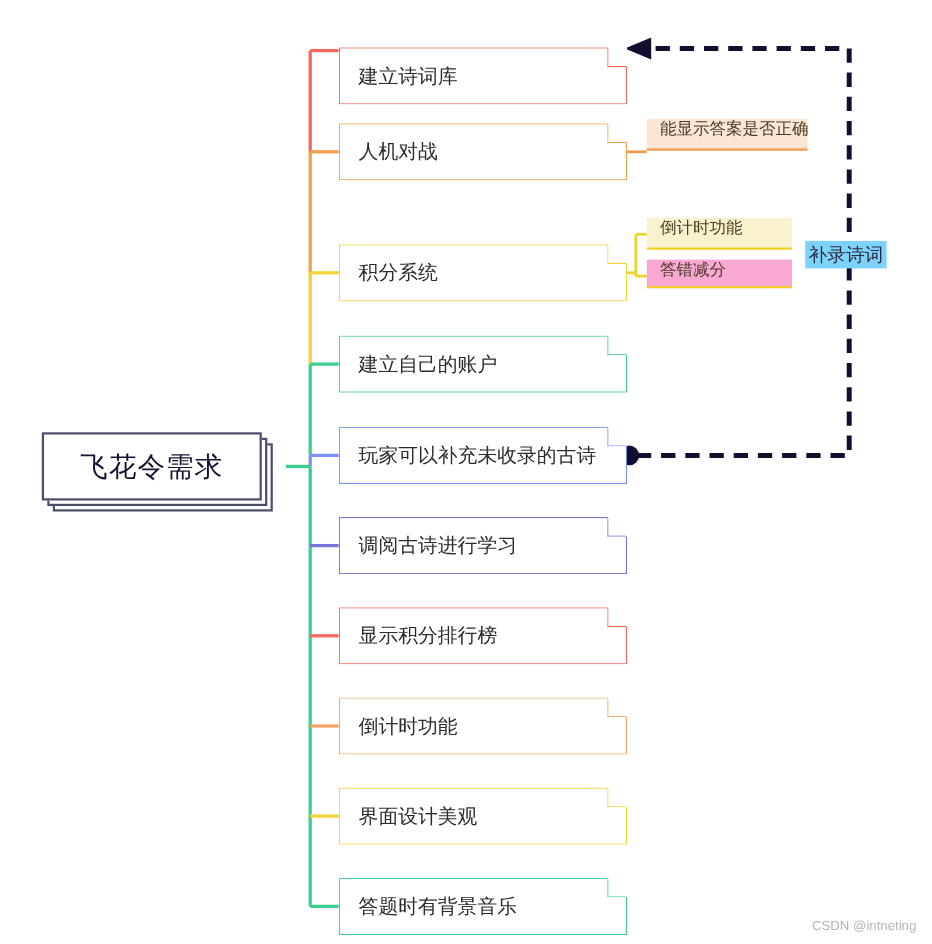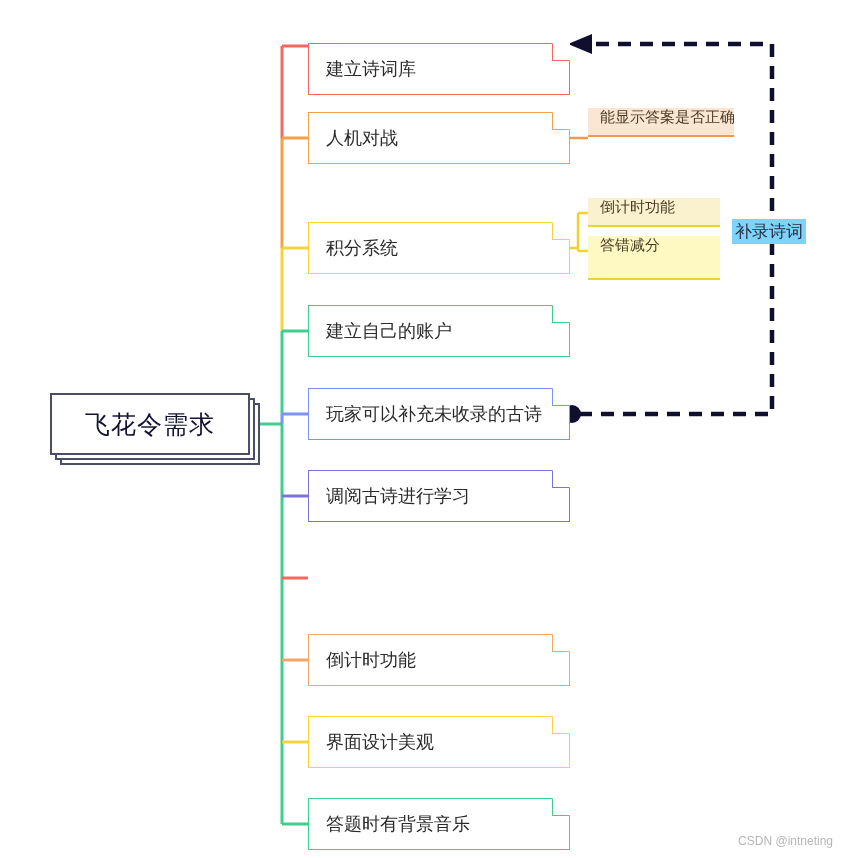--- a/index.html
+++ b/index.html
@@ -22,21 +22,21 @@
     left: 0;
     top: 0;
     width: 847px;
     height: 858px;
     pointer-events: none;
   }
 
   
   .root-node {
     position: absolute;
-    left: 50px;
+    left: 38px;
     top: 393px;
     width: 210px;
     height: 72px;
   }
   .root-layer {
     position: absolute;
     background: #ffffff;
     border: 2px solid #4a4d68;
     box-sizing: border-box;
   }
@@ -207,20 +207,25 @@
     <div class="note-fold"></div>
     <span class="note-text">玩家可以补充未收录的古诗</span>
   </div>
 
   <div class="note" style="left:308px; top:470px; width:262px; height:52px; color:#7b74d8;align-items:center;">
     <div class="note-body"></div>
     <div class="note-fold"></div>
     <span class="note-text">调阅古诗进行学习</span>
   </div>
 
+  <div class="note" style="left:308px; top:552px; width:262px; height:52px; color:#f4685f;">
+    <div class="note-body"></div>
+    <div class="note-fold"></div>
+    <span class="note-text">显示积分排行榜</span>
+  </div>
 
   <div class="note" style="left:308px; top:634px; width:262px; height:52px; color:#f3a566;">
     <div class="note-body"></div>
     <div class="note-fold"></div>
     <span class="note-text">倒计时功能</span>
   </div>
 
   <div class="note" style="left:308px; top:716px; width:262px; height:52px; color:#f4d33c;">
     <div class="note-body"></div>
     <div class="note-fold"></div>
@@ -234,21 +239,21 @@
   </div>
 
   <div class="leaf" style="left:588px; top:108px; width:146px; height:29px; background:#fbe6d4; color:#ef9a4e;">
     <span class="leaf-text">能显示答案是否正确</span>
   </div>
 
   <div class="leaf" style="left:588px; top:198px; width:132px; height:29px; background:#faf2cf; color:#f0d22c;">
     <span class="leaf-text">倒计时功能</span>
   </div>
 
-  <div class="leaf" style="left:588px; top:236px; width:132px; height:44px; background:#fef9c3; color:#f0d22c;">
+  <div class="leaf" style="left:588px; top:236px; width:132px; height:26px; background:#f9a8d4; color:#f0d22c;">
     <span class="leaf-text">答错减分</span>
   </div>
 
   <div class="rel-label" style="left:732px; top:219px;">补录诗词</div>
 
   <div class="watermark">CSDN @intneting</div>
 
 </div>
 
 </body></html>

